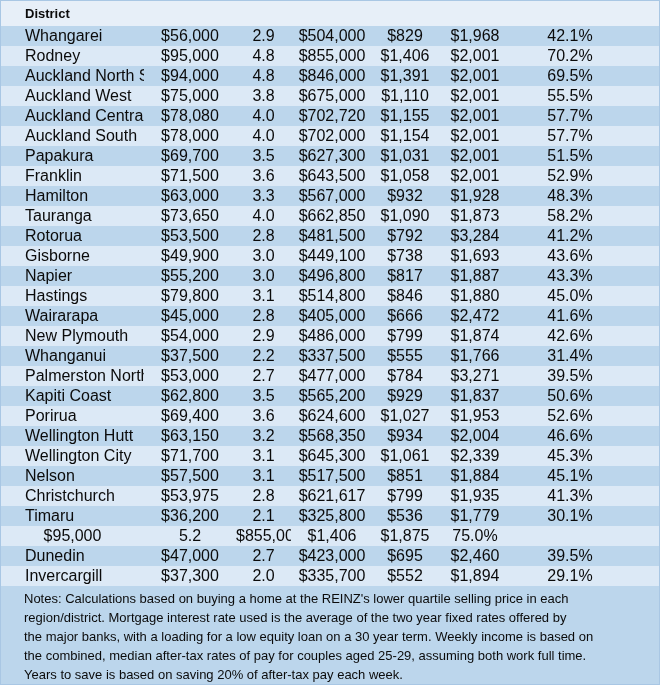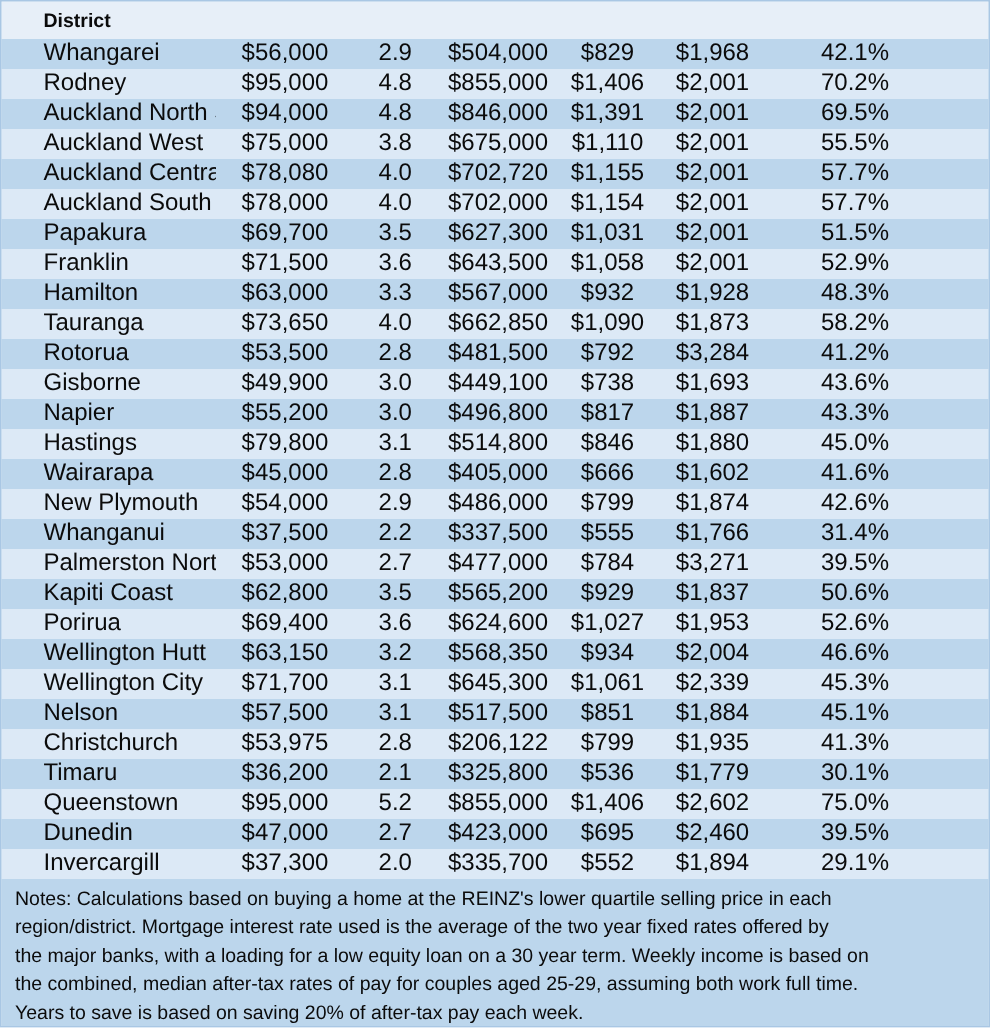--- a/index.html
+++ b/index.html
@@ -32,29 +32,28 @@
   }
   .row {
     height: 20px;
     font-size: 16px;
   }
   .row.dark { background: var(--band_dark, #BCD6EC); }
   .row.light { background: var(--band_light, #DCE9F6); }
   .cell { white-space: nowrap; overflow: hidden; }
   .cell.district {
     text-align: left;
-    padding-left: 8px;
-    margin-left: 20px;
+    padding-left: 24px;
   }
   .cell.num { text-align: center; }
   .notes {
     box-sizing: border-box;
     height: 98px;
     background: var(--notes_bg, #BCD6EC);
-    padding: 3px 8px 0 9px;
+    padding: 3px 8px 0 23px;
     font-size: 13px;
     line-height: 19px;
   }
   .notes .note-line { white-space: nowrap; }
 </style>
 </head>
 <body>
 
 <div class="sheet">
   <div class="grid-row header-row">
@@ -186,21 +185,21 @@
         <div class="cell num">$846</div>
         <div class="cell num">$1,880</div>
         <div class="cell num">45.0%</div>
       </div>
       <div class="grid-row row dark">
         <div class="cell district">Wairarapa</div>
         <div class="cell num">$45,000</div>
         <div class="cell num">2.8</div>
         <div class="cell num">$405,000</div>
         <div class="cell num">$666</div>
-        <div class="cell num">$1,602</div>
+        <div class="cell num">$2,472</div>
         <div class="cell num">41.6%</div>
       </div>
       <div class="grid-row row light">
         <div class="cell district">New Plymouth</div>
         <div class="cell num">$54,000</div>
         <div class="cell num">2.9</div>
         <div class="cell num">$486,000</div>
         <div class="cell num">$799</div>
         <div class="cell num">$1,874</div>
         <div class="cell num">42.6%</div>
@@ -265,41 +264,40 @@
         <div class="cell num">3.1</div>
         <div class="cell num">$517,500</div>
         <div class="cell num">$851</div>
         <div class="cell num">$1,884</div>
         <div class="cell num">45.1%</div>
       </div>
       <div class="grid-row row light">
         <div class="cell district">Christchurch</div>
         <div class="cell num">$53,975</div>
         <div class="cell num">2.8</div>
-        <div class="cell num">$206,122</div>
+        <div class="cell num">$621,617</div>
         <div class="cell num">$799</div>
         <div class="cell num">$1,935</div>
         <div class="cell num">41.3%</div>
       </div>
       <div class="grid-row row dark">
         <div class="cell district">Timaru</div>
         <div class="cell num">$36,200</div>
         <div class="cell num">2.1</div>
         <div class="cell num">$325,800</div>
         <div class="cell num">$536</div>
         <div class="cell num">$1,779</div>
         <div class="cell num">30.1%</div>
       </div>
       <div class="grid-row row light">
-        <div class="cell district">Queenstown</div>
         <div class="cell num">$95,000</div>
         <div class="cell num">5.2</div>
         <div class="cell num">$855,000</div>
         <div class="cell num">$1,406</div>
-        <div class="cell num">$2,602</div>
+        <div class="cell num">$1,875</div>
         <div class="cell num">75.0%</div>
       </div>
       <div class="grid-row row dark">
         <div class="cell district">Dunedin</div>
         <div class="cell num">$47,000</div>
         <div class="cell num">2.7</div>
         <div class="cell num">$423,000</div>
         <div class="cell num">$695</div>
         <div class="cell num">$2,460</div>
         <div class="cell num">39.5%</div>

